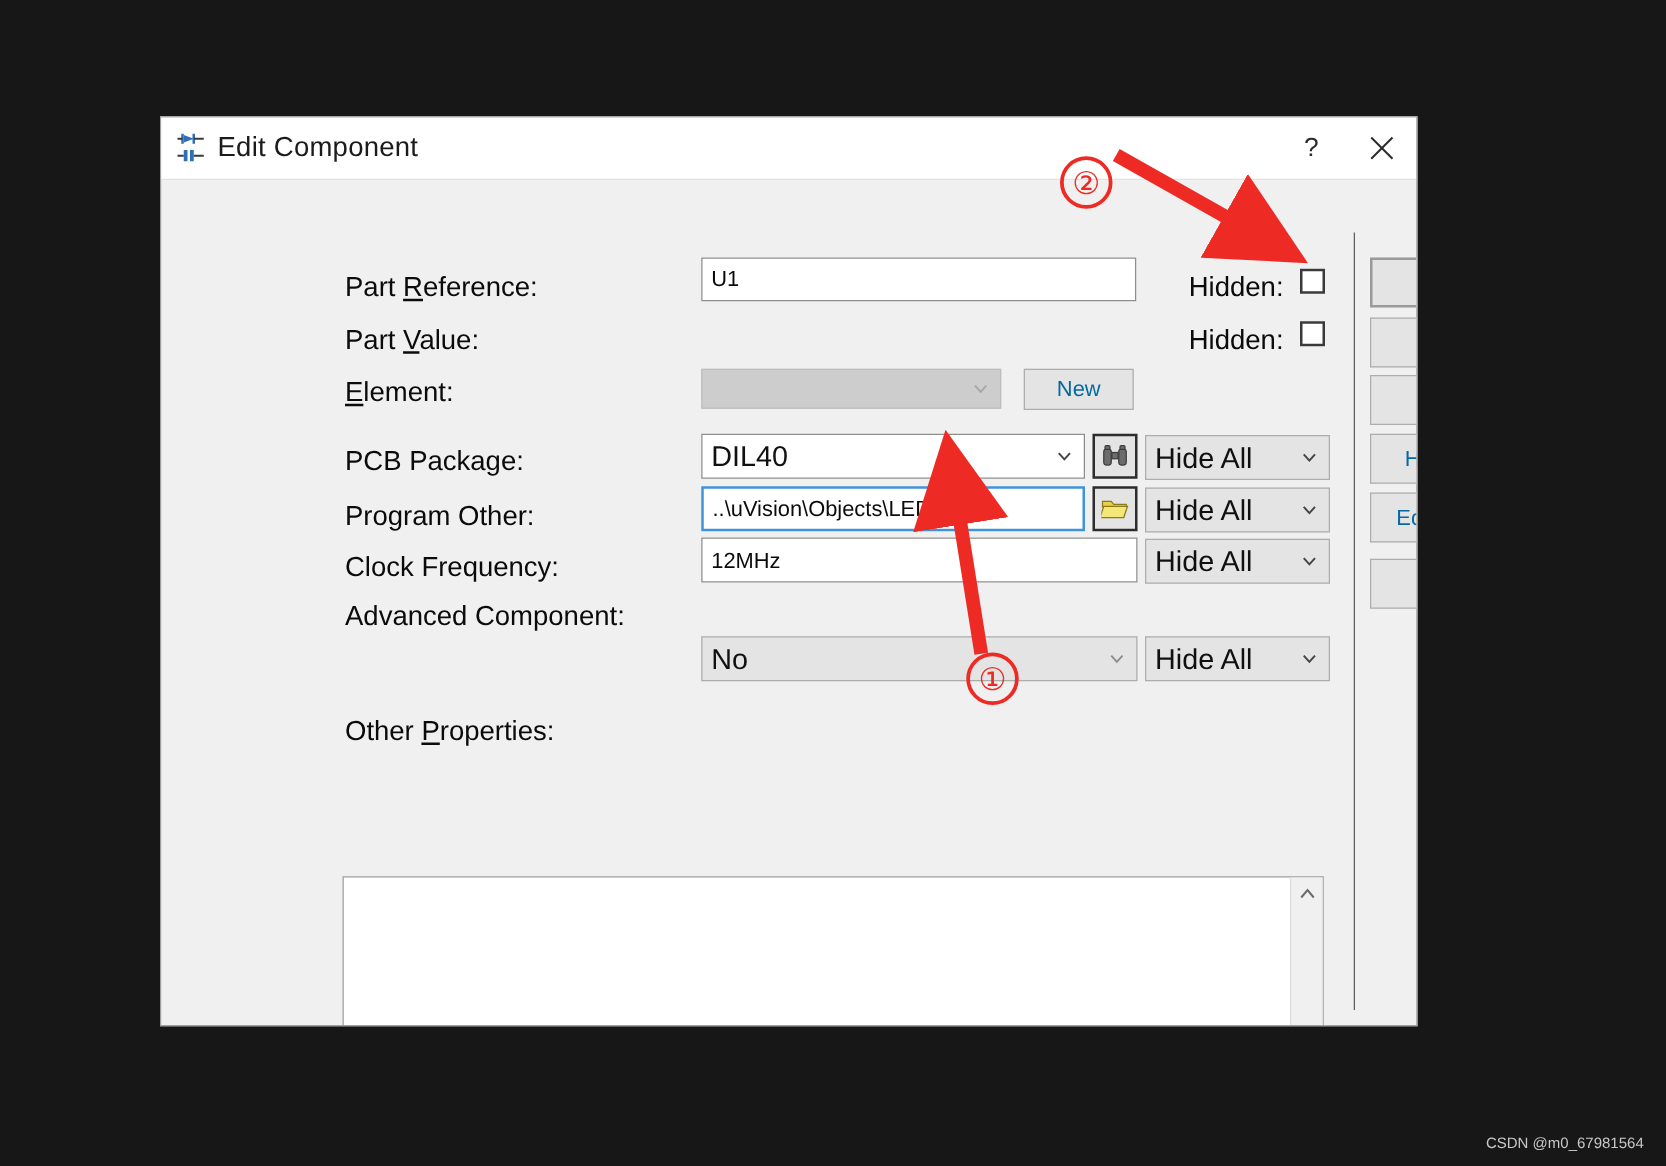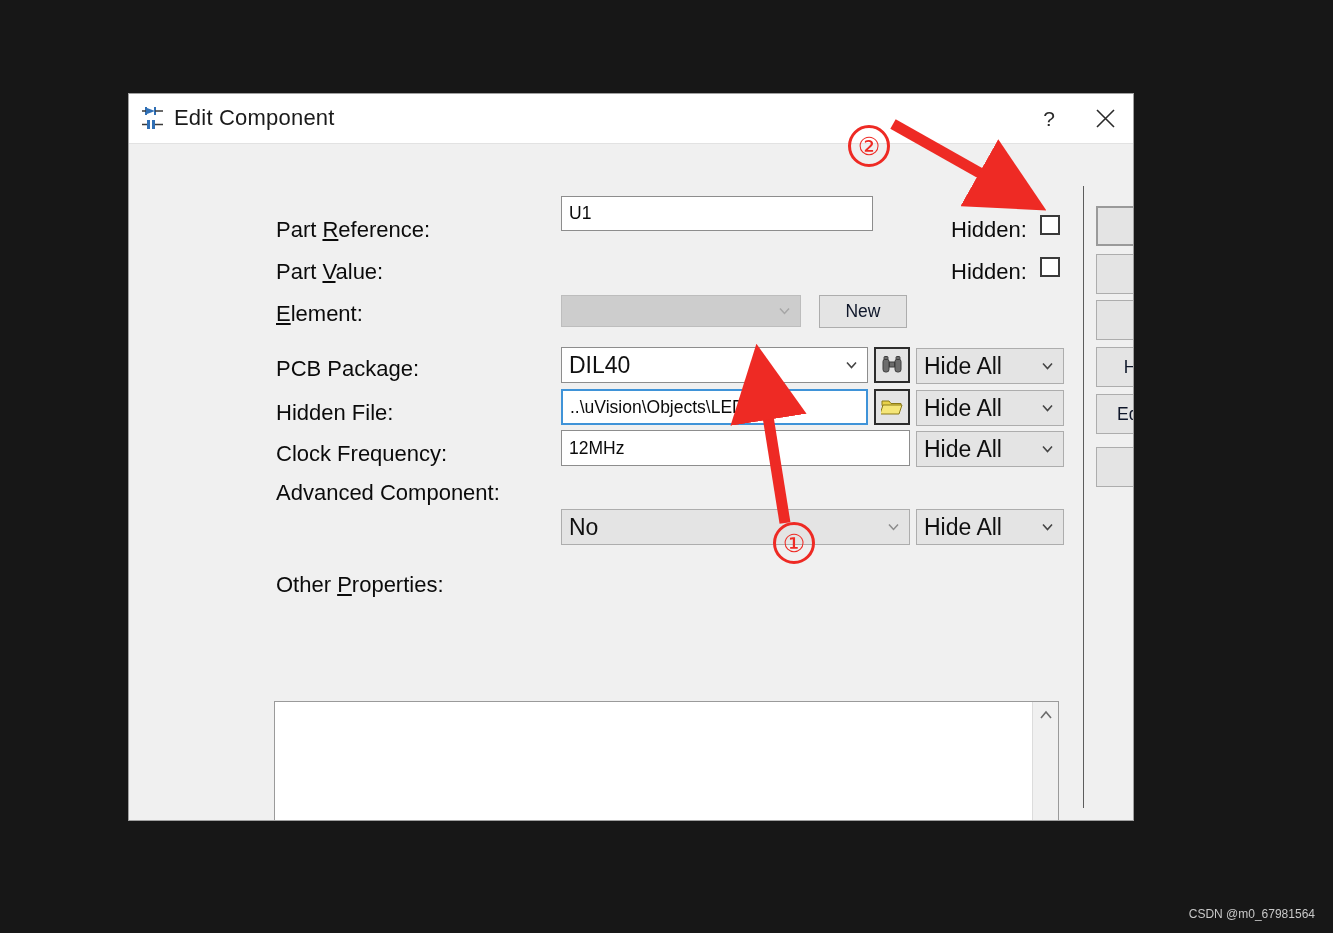--- a/index.html
+++ b/index.html
@@ -106,21 +106,21 @@
     width: 13px; height: 13px;
   }
   .combo .caret svg { display: block; }
 
   
   .pbtn {
     position: absolute;
     background: #e4e4e4;
     border: 1px solid #adadad;
     font-size: 17.5px;
-    color: #0f172a;
+    color: #0369a1;
     display: flex;
     align-items: center;
     justify-content: center;
     cursor: default;
     white-space: nowrap;
   }
   .pbtn.default { border: 2px solid #9a9a9a; }
 
   
   .iconbtn {
@@ -224,21 +224,21 @@
         </svg>
       </span>
     </div>
   </div>
 
   <div id="dlgbody">
 
     <div id="divider"></div>
 
     <div class="lbl" style="left:147px; top:73px;"><span>Part </span><span class="u">R</span><span>eference:</span></div>
-    <div class="tinput" style="left:432px; top:52px; width:312px; height:35px;text-align:center;">
+    <div class="tinput" style="left:432px; top:62px; width:348px; height:35px;text-align:center;">
       <span>U1</span>
     </div>
     <div class="lbl" style="left:822px; top:73px;">Hidden:</div>
     <div class="cbrow" style="left:911px; top:71px;">
       <span class="cbox"></span>
     </div>
 
     <div class="lbl" style="left:147px; top:115px;"><span>Part </span><span class="u">V</span><span>alue:</span></div>
     <div class="lbl" style="left:822px; top:115px;">Hidden:</div>
     <div class="cbrow" style="left:911px; top:113px;">
@@ -282,21 +282,21 @@
     </div>
     <div class="combo" style="left:787px; top:204px; width:148px; height:36px;">
       <span>Hide All</span>
       <span class="caret">
         <svg width="13" height="13" viewBox="0 0 13 13">
             <path d="M2 4 L6.5 9 L11 4" stroke="#454545" stroke-width="1.6" fill="none"></path>
           </svg>
       </span>
     </div>
 
-    <div class="lbl" style="left:147px; top:256px;">Hidden File:</div>
+    <div class="lbl" style="left:147px; top:256px;">Program Other:</div>
     <div class="tinput focus" style="left:432px; top:245px; width:307px; height:36px;">
       <span>..\uVision\Objects\LED.hex</span>
     </div>
     <div class="iconbtn" style="left:745px; top:245px; width:36px; height:36px;">
       <span>
         <svg width="23" height="19" viewBox="0 0 23 19">
           <path d="M1 3 h7 l2 2.5 h10 v2 h-19 z" fill="#e8d14a" stroke="#8a7a18" stroke-width="1"></path>
           <path d="M2 7 h19 l-3 9 h-19 z" fill="#f5e678" stroke="#8a7a18" stroke-width="1"></path>
         </svg>
       </span>

